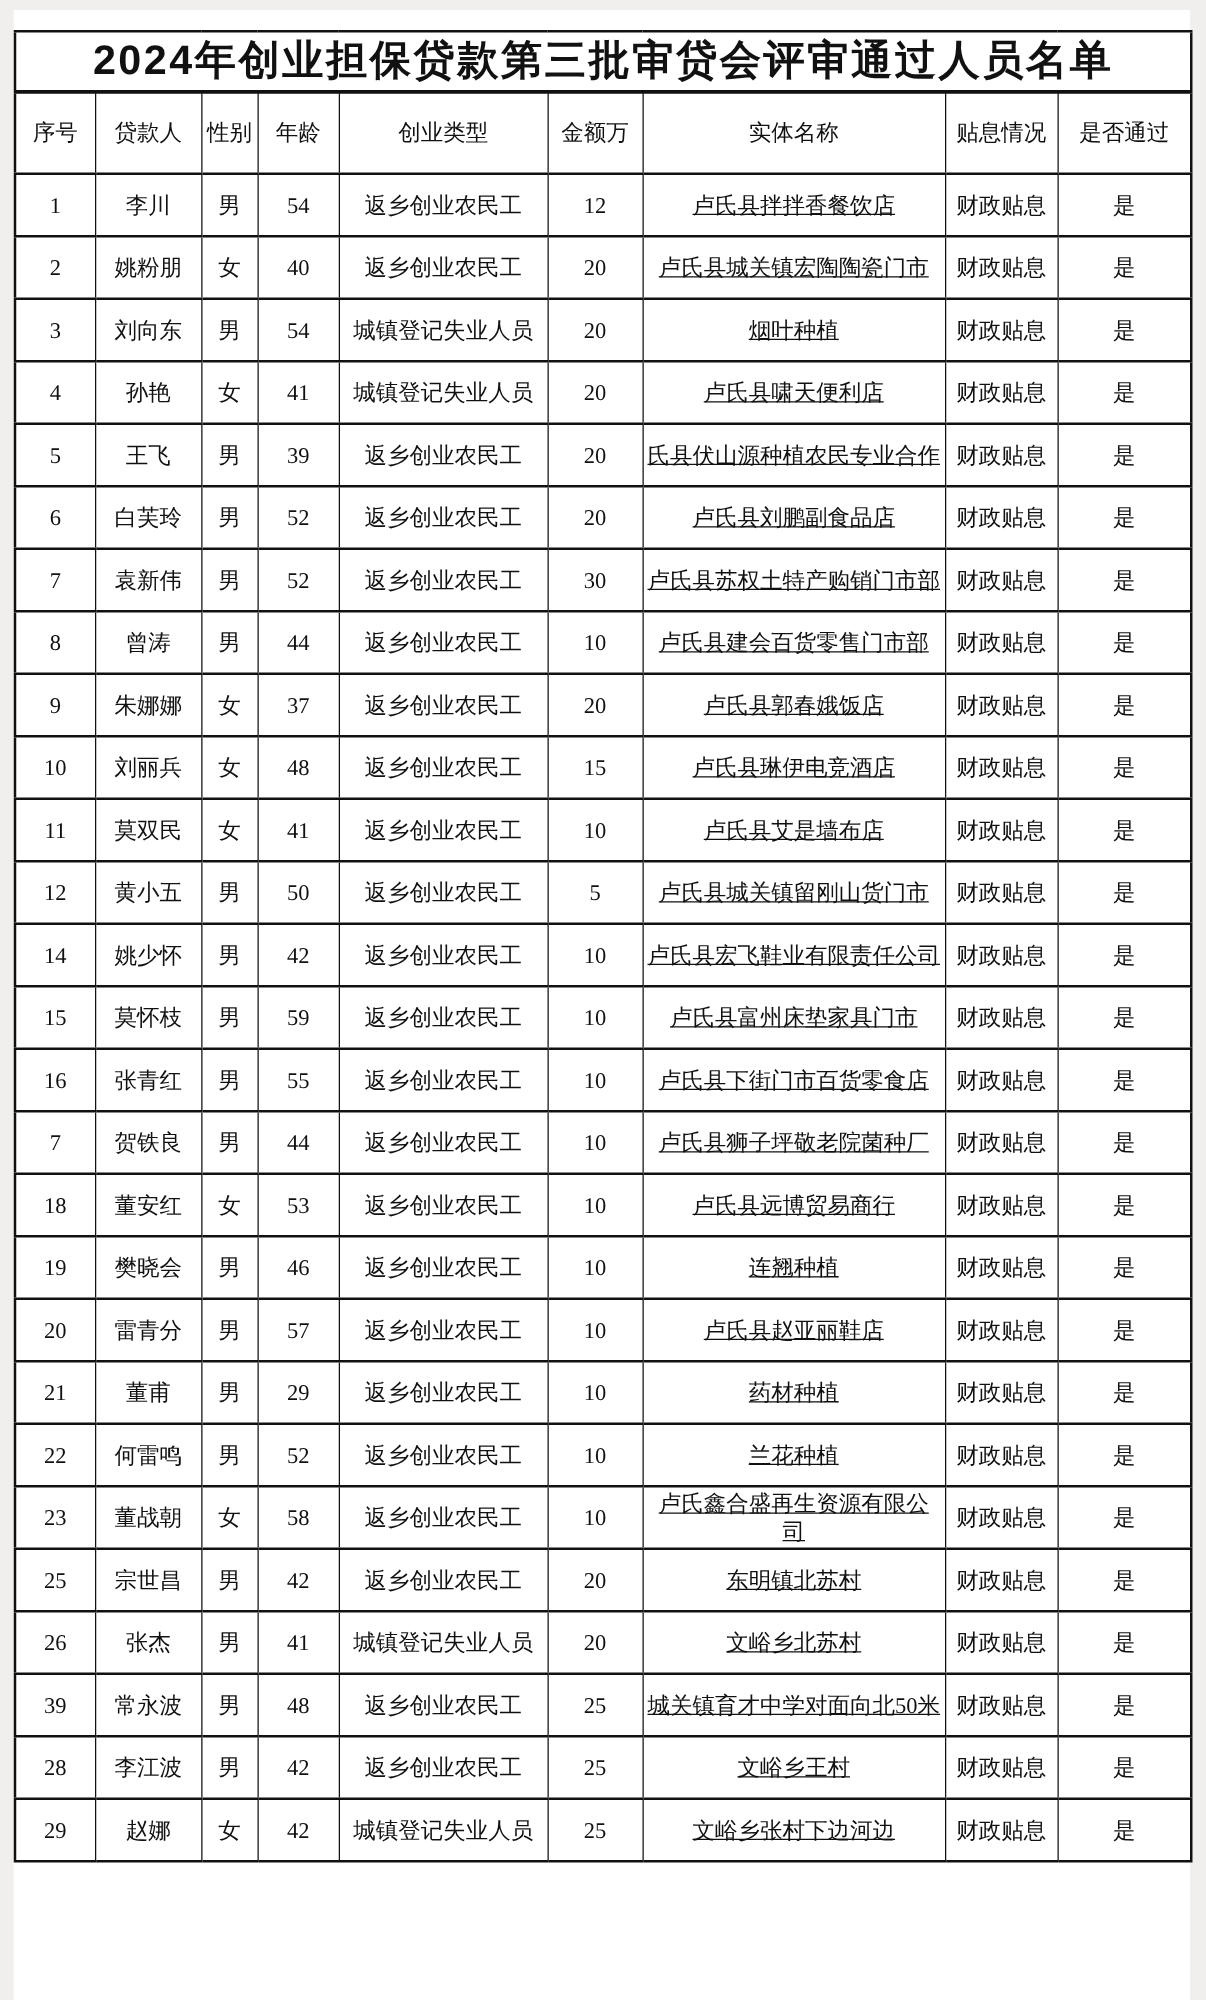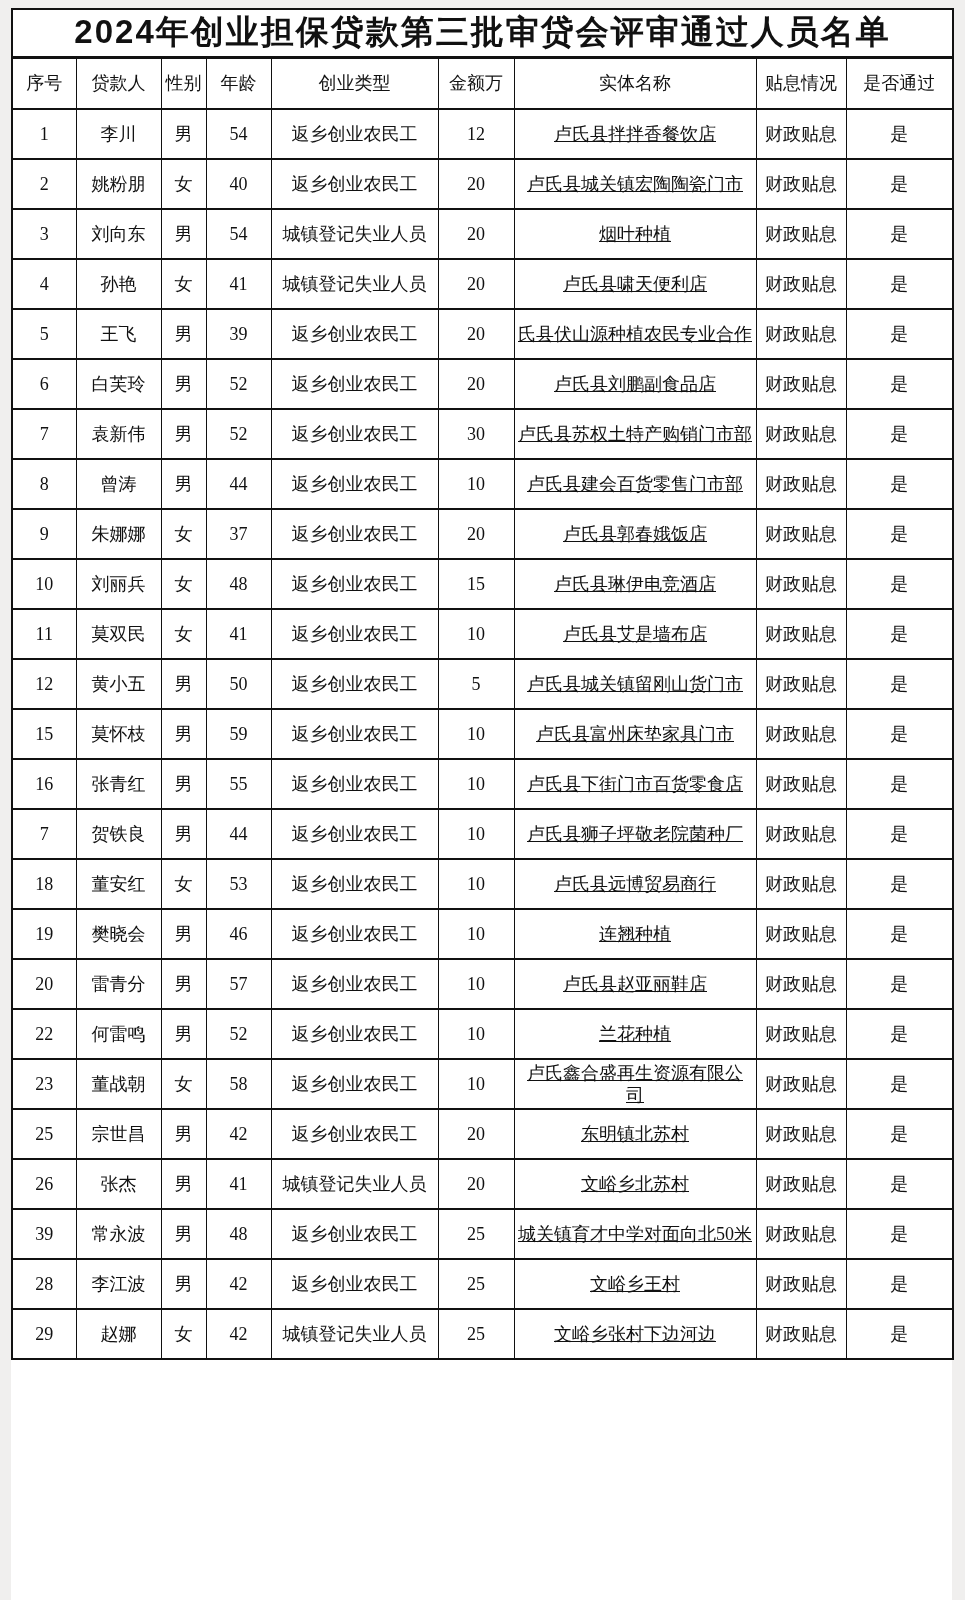--- a/index.html
+++ b/index.html
@@ -21,21 +21,21 @@
     position:absolute;left:11px;top:8px;
     width:941px;bottom:0;
     background:var(--sheet-bg);
   }
   table.grid{
     border-collapse:collapse;
     table-layout:fixed;
     width:941px;
     background:var(--sheet-bg);
   }
-  table.grid{border:2px solid var(--border);}
+  table.grid{border:2px solid var(--border);margin-top:16px;}
   td,th{
     border-left:1px solid var(--border);
     border-right:1px solid var(--border);
     border-top:2px solid var(--border);
     border-bottom:2px solid var(--border);
     text-align:center;
     vertical-align:middle;
     font-weight:normal;
     font-size:18px;
     padding:0 3px;
@@ -43,21 +43,21 @@
   }
   tr.title-row td{
     height:48px;
     border-bottom:3px solid var(--border);
     font-family:"Liberation Sans","DejaVu Sans",sans-serif;
     font-weight:bold;
     font-size:33px;
     letter-spacing:2px;
     padding:0;
   }
-  tr.header-row th{height:52px;}
+  tr.header-row th{height:66px;}
   tbody tr{height:50px;}
   td.cell-entity{
     white-space:pre-line;
     line-height:22px;
     padding:0 3px;
     text-decoration:underline;
   }
 </style>
 </head>
 <body>
@@ -218,20 +218,31 @@
           <td>黄小五</td>
           <td>男</td>
           <td>50</td>
           <td>返乡创业农民工</td>
           <td>5</td>
           <td class="cell-entity">卢氏县城关镇留刚山货门市</td>
           <td>财政贴息</td>
           <td>是</td>
         </tr>
         <tr>
+          <td>14</td>
+          <td>姚少怀</td>
+          <td>男</td>
+          <td>42</td>
+          <td>返乡创业农民工</td>
+          <td>10</td>
+          <td class="cell-entity">卢氏县宏飞鞋业有限责任公司</td>
+          <td>财政贴息</td>
+          <td>是</td>
+        </tr>
+        <tr>
           <td>15</td>
           <td>莫怀枝</td>
           <td>男</td>
           <td>59</td>
           <td>返乡创业农民工</td>
           <td>10</td>
           <td class="cell-entity">卢氏县富州床垫家具门市</td>
           <td>财政贴息</td>
           <td>是</td>
         </tr>
@@ -280,20 +291,31 @@
           <td>是</td>
         </tr>
         <tr>
           <td>20</td>
           <td>雷青分</td>
           <td>男</td>
           <td>57</td>
           <td>返乡创业农民工</td>
           <td>10</td>
           <td class="cell-entity">卢氏县赵亚丽鞋店</td>
+          <td>财政贴息</td>
+          <td>是</td>
+        </tr>
+        <tr>
+          <td>21</td>
+          <td>董甫</td>
+          <td>男</td>
+          <td>29</td>
+          <td>返乡创业农民工</td>
+          <td>10</td>
+          <td class="cell-entity">药材种植</td>
           <td>财政贴息</td>
           <td>是</td>
         </tr>
         <tr>
           <td>22</td>
           <td>何雷鸣</td>
           <td>男</td>
           <td>52</td>
           <td>返乡创业农民工</td>
           <td>10</td>

